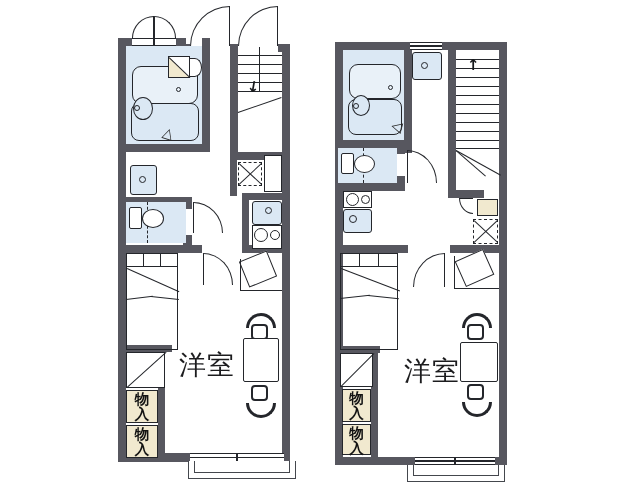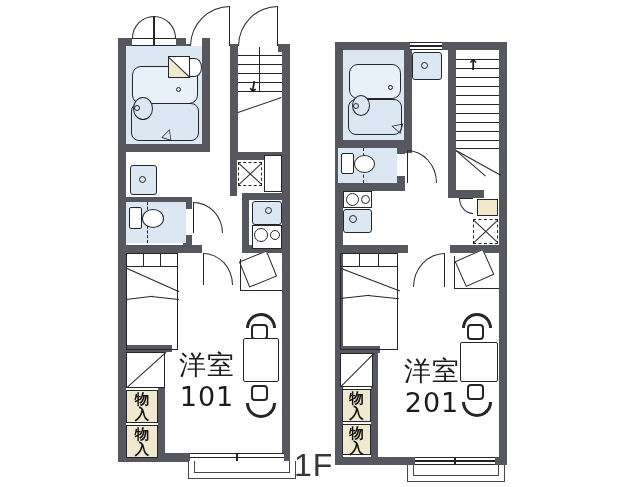--- a/index.html
+++ b/index.html
@@ -147,30 +147,28 @@
     <div class="ln" style="left:240px;top:290px;width:42px;height:1.4px"></div>
     <div class="ln" style="left:240px;top:259px;width:1.4px;height:32px"></div>
     <div class="arcU" style="left:246px;top:313px;width:30px;height:15px"></div>
     <div class="seat" style="left:251px;top:324px;width:17px;height:16px"></div>
     <div class="tbl" style="left:243px;top:338px;width:36px;height:44px"></div>
     <div class="seat" style="left:251px;top:385px;width:17px;height:16px"></div>
     <div class="arcD" style="left:246px;top:403px;width:30px;height:15px"></div>
 
     <div class="roomlabel" style="left:163px;top:349px;width:88px">
       <span>洋室</span>
-      <span>101</span>
     </div>
 
     <div class="win" style="left:190px;top:453px;width:94px;height:9px"></div>
     <div class="ln" style="left:190px;top:457px;width:94px;height:1.2px"></div>
     <div class="ln" style="left:236px;top:453px;width:1.5px;height:9px"></div>
     <div class="balc" style="left:188px;top:461px;width:108px;height:18px"></div>
     <div class="balc" style="left:194px;top:461px;width:96px;height:12px"></div>
 
-    <div class="flabel" style="left:294px;top:447px">1F</div>
   </section>
 
   <section class="plan">
 
     <div class="w" style="left:335px;top:42px;width:8px;height:423px"></div>
     <div class="w" style="left:499px;top:42px;width:8px;height:423px"></div>
     <div class="w" style="left:335px;top:42px;width:75px;height:8px"></div>
     <div class="w" style="left:442px;top:42px;width:65px;height:8px"></div>
     <div class="w" style="left:404px;top:42px;width:8px;height:111px"></div>
     <div class="w" style="left:448px;top:42px;width:8px;height:156px"></div>
@@ -256,21 +254,20 @@
     <div class="ln" style="left:454px;top:288px;width:45px;height:1.4px"></div>
     <div class="ln" style="left:454px;top:256px;width:1.4px;height:33px"></div>
     <div class="arcU" style="left:462px;top:313px;width:30px;height:15px"></div>
     <div class="seat" style="left:467px;top:324px;width:17px;height:16px"></div>
     <div class="tbl" style="left:460px;top:342px;width:38px;height:40px"></div>
     <div class="seat" style="left:467px;top:384px;width:17px;height:16px"></div>
     <div class="arcD" style="left:462px;top:402px;width:30px;height:15px"></div>
 
     <div class="roomlabel" style="left:388px;top:355px;width:88px">
       <span>洋室</span>
-      <span>201</span>
     </div>
 
     <div class="win" style="left:415px;top:457px;width:80px;height:8px"></div>
     <div class="ln" style="left:415px;top:460.4px;width:80px;height:1.2px"></div>
     <div class="ln" style="left:454px;top:457px;width:1.5px;height:8px"></div>
     <div class="balc" style="left:407px;top:465px;width:98px;height:17px"></div>
     <div class="balc" style="left:413px;top:465px;width:86px;height:11px"></div>
 
   </section>
 </div>

